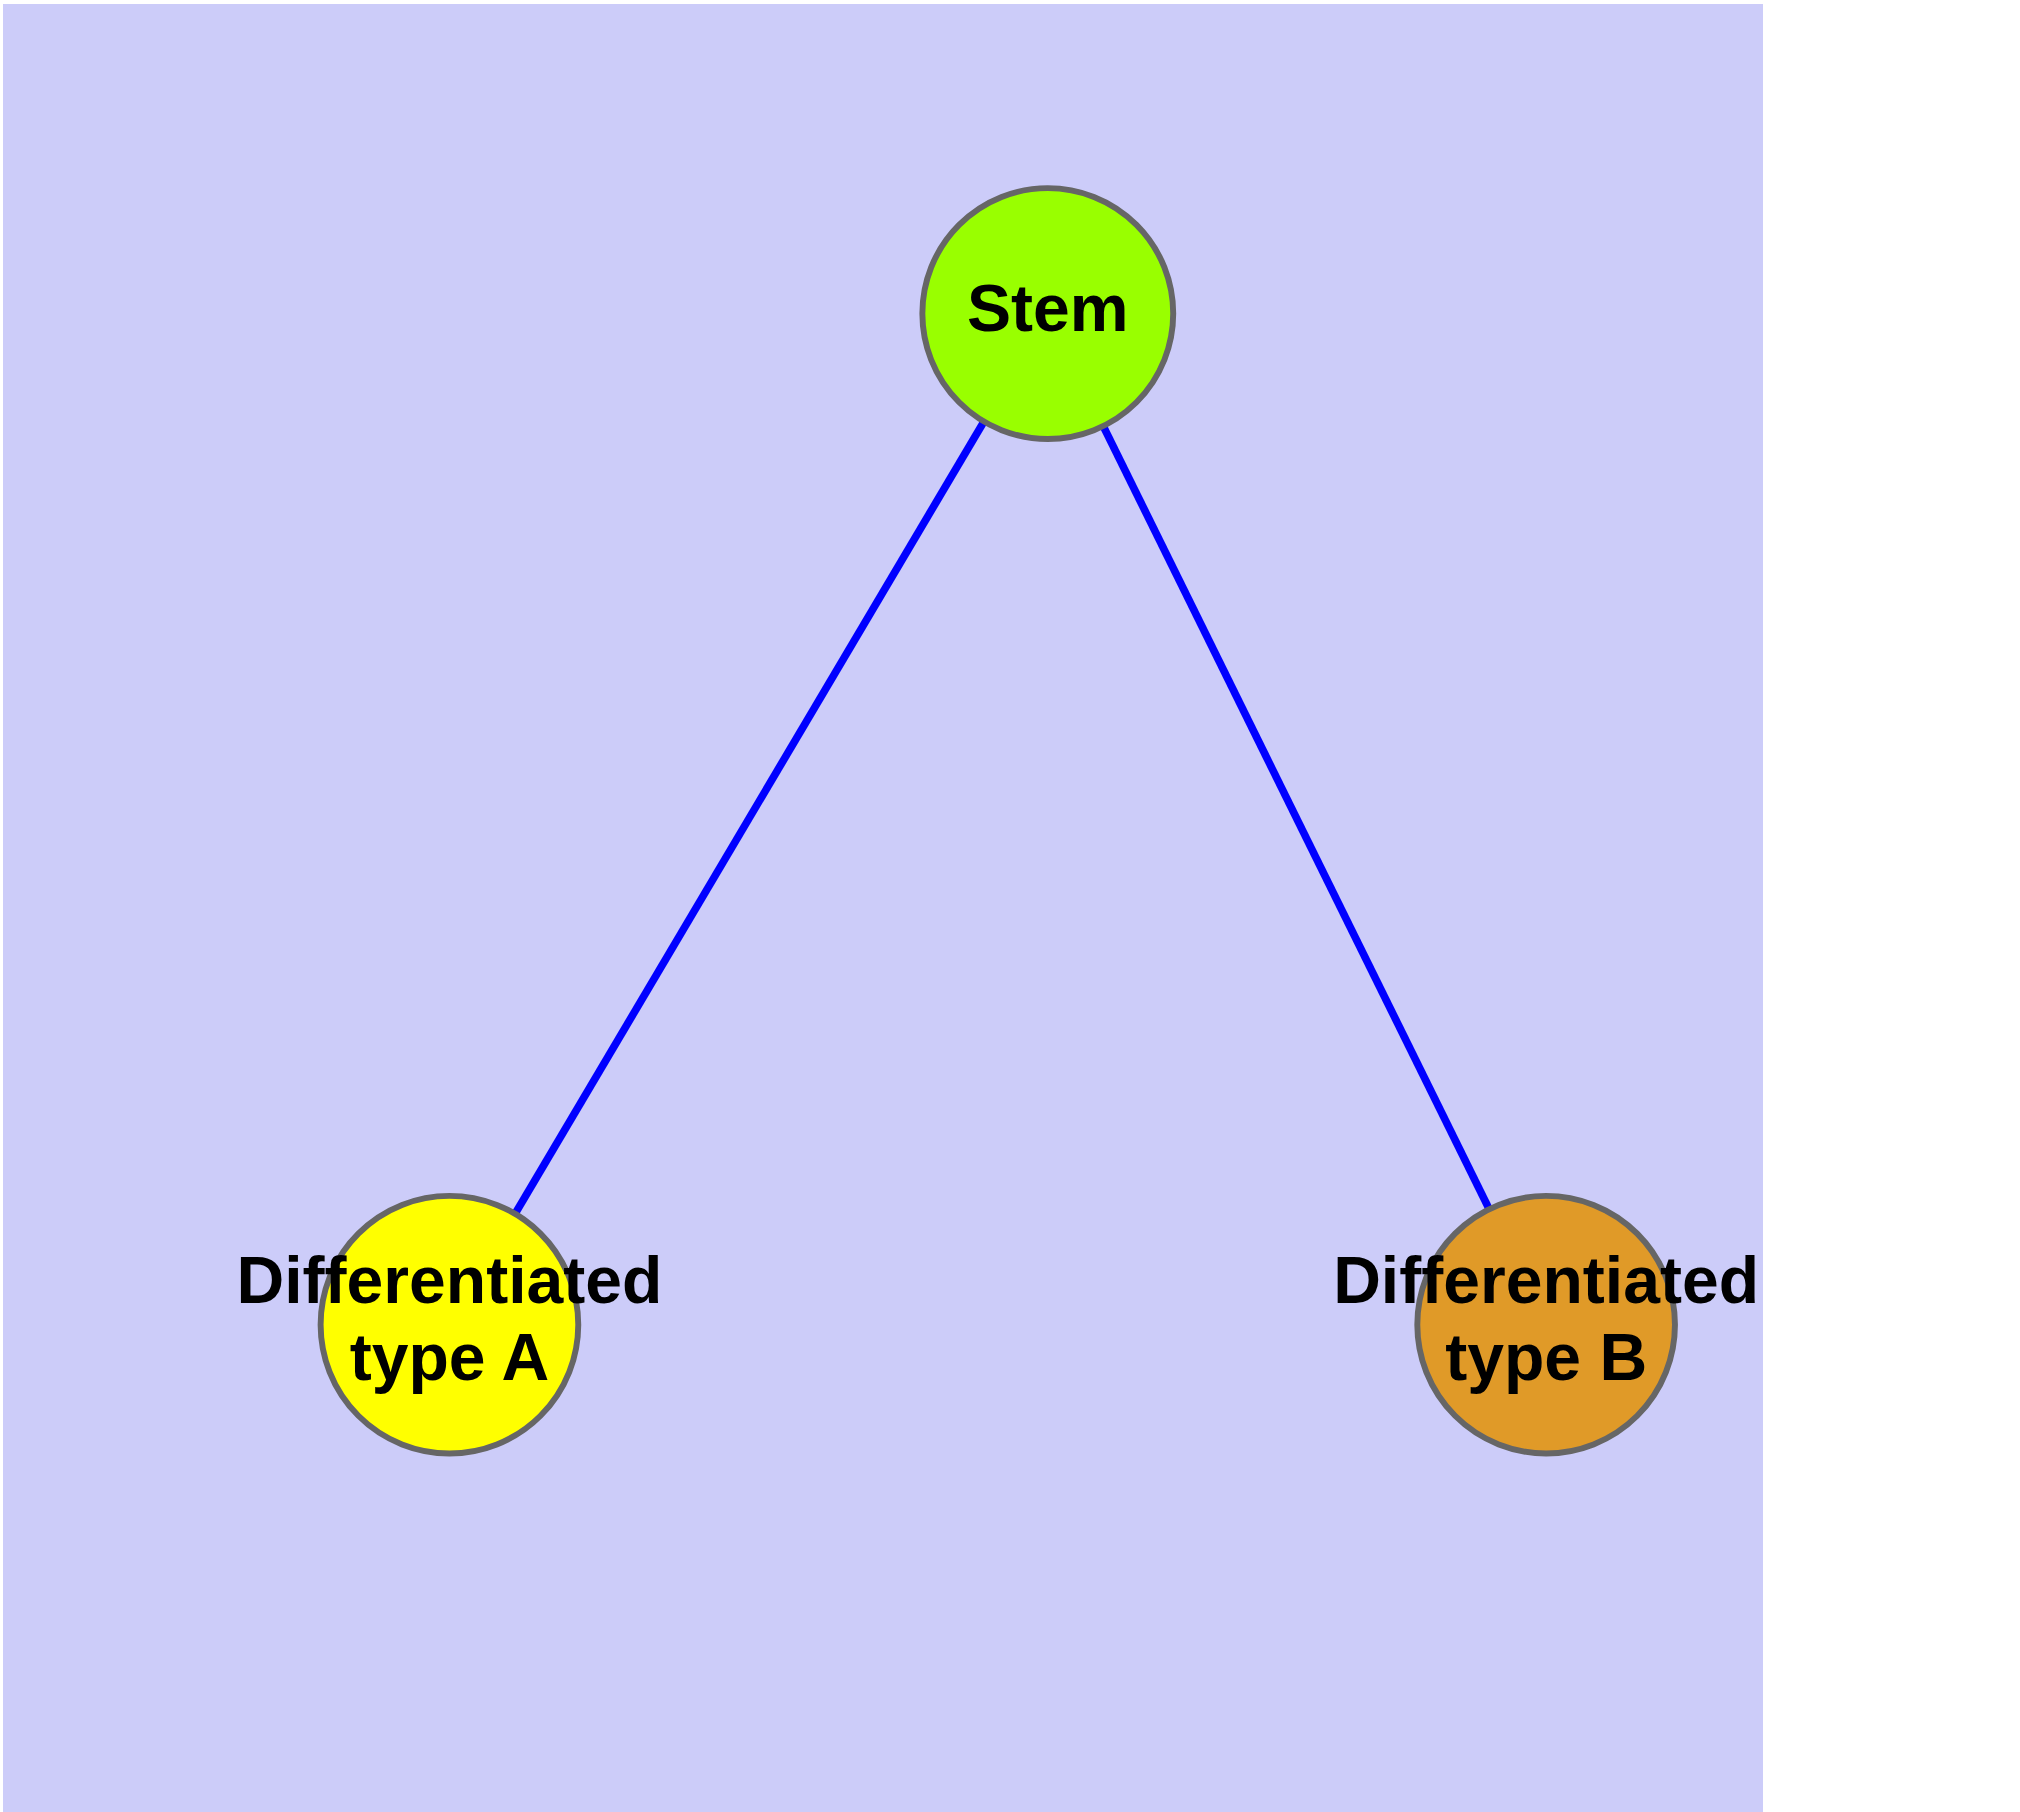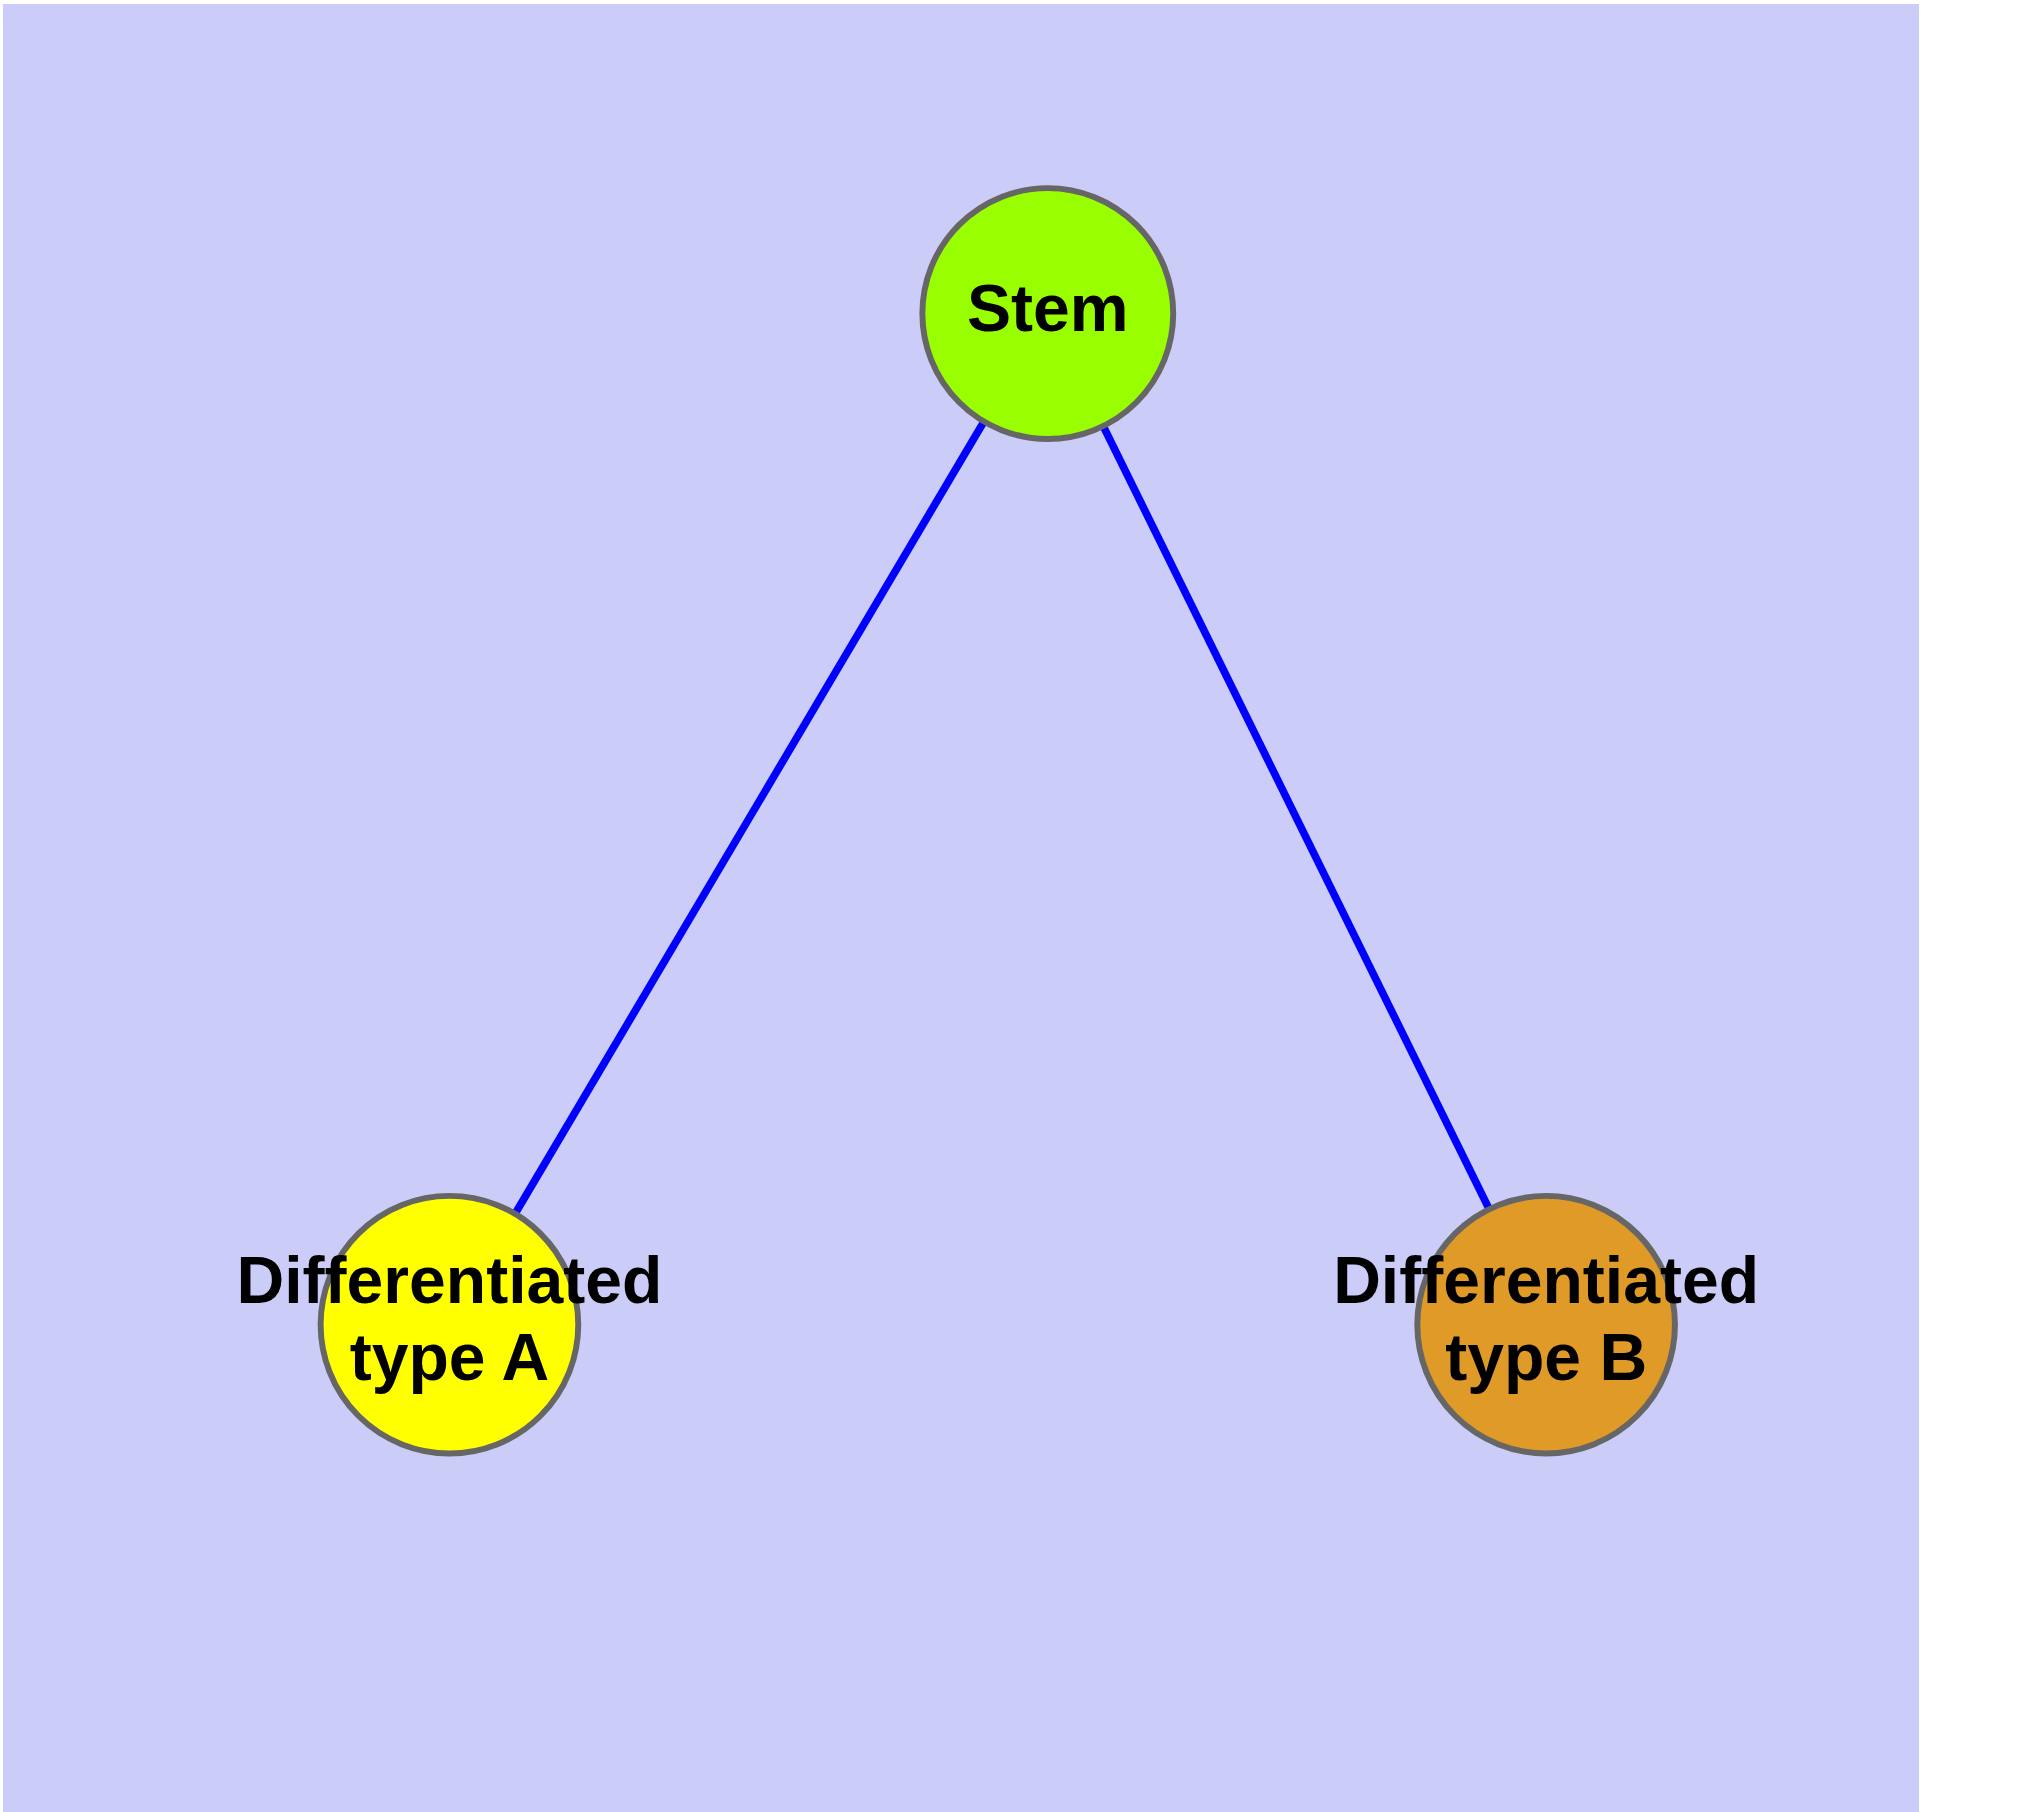--- a/index.html
+++ b/index.html
@@ -37,21 +37,21 @@
     font-weight: bold;
     fill: #000000;
     text-anchor: middle;
     dominant-baseline: middle;
     paint-order: normal;
   }
 </style>
 </head>
 <body>
 
-<div id="canvas" style="width: 1919px; height: 1812px; background: rgb(255, 255, 255); text-align: center;">
+<div id="canvas" style="width: 1763px; height: 1812px; background: rgb(255, 255, 255); text-align: center;">
   <div id="plot-area" style="background: rgb(204, 204, 249);"></div>
 
   <svg id="graph-svg" viewBox="0 0 2384 2138" xmlns="http://www.w3.org/2000/svg">
 
     <g>
       <line id="edge-0" x1="1236" y1="370" x2="530" y2="1563" stroke="#0000ff" stroke-width="9" stroke-linecap="butt"></line>
       <line id="edge-1" x1="1236" y1="370" x2="1824" y2="1563" stroke="#0000ff" stroke-width="9" stroke-linecap="butt"></line>
     </g>
 
     <g>

